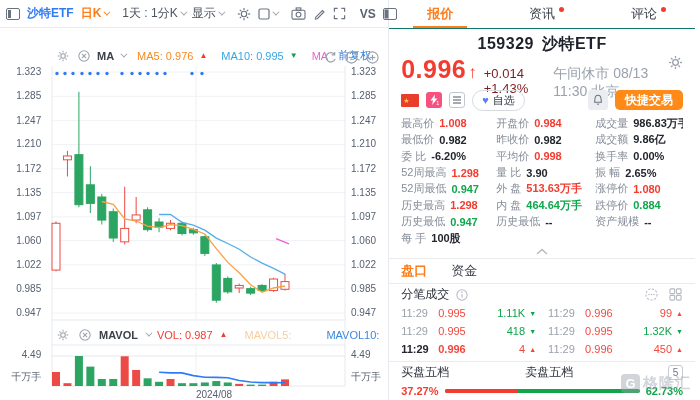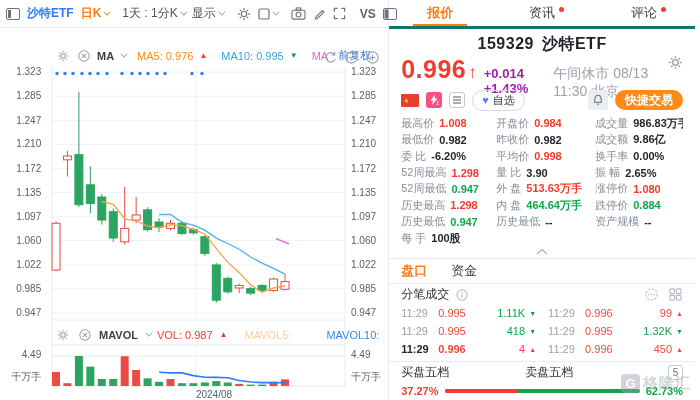--- a/index.html
+++ b/index.html
@@ -42,50 +42,50 @@
 
   .axis-label { position:absolute; font-size:10px; color:#566070; line-height:10px; }
   #y-axis-left .axis-label { right:347px; }   
   #y-axis-right .axis-label { left:351px; }
   .vol-axis-lab { position:absolute; font-size:10px; color:#566070; z-index:3; }
   .x-axis-lab { position:absolute; top:389px; left:186px; width:56px; text-align:center;
                 font-size:10px; color:#566070; z-index:3; }
 
   
   .quote-panel { position:relative; width:308px; height:400px; background:#fff; display:flex; flex-direction:column; }
-  .q-tabs { height:30px; display:flex; border-bottom:3px solid #0f766e; }
+  .q-tabs { height:30px; display:flex; border-bottom:1px solid #0f766e; }
   .q-tab { flex:1; display:flex; align-items:center; justify-content:center; font-size:13px; color:#3c414b;
            position:relative; cursor:default; }
   .q-tab.active { color:#ff7c1a; font-weight:bold; }
   .q-tab.active::after { content:""; position:absolute; bottom:0; left:50%; transform:translateX(-50%);
                          width:54px; height:2px; background:#ff7c1a; }
   .q-tab .dot { position:absolute; top:7px; margin-left:38px; width:5px; height:5px; border-radius:50%; background:#f43b30; }
 
   .q-header { padding:5px 12px 0 12px; }
   .q-title-row { display:flex; align-items:center; height:22px;flex-direction:column; }
   .q-title { font-size:16px; font-weight:bold; color:#1d212a; letter-spacing:0.5px; }
   .q-title .name { margin-left:8px; }
   .q-gear { margin-left:auto; }
   .q-price-row { display:flex; align-items:baseline; height:27px; margin-top:1px; }
   .q-price { font-size:25px; font-weight:bold; color:#f43b30; line-height:25px; letter-spacing:0.5px; }
   .q-arrow { font-size:17px; font-weight:bold; color:#f43b30; margin-left:2px; }
-  .q-chg { font-size:13px; font-weight:bold; color:#a21caf; margin-left:7px; }
+  .q-chg { font-size:13px; font-weight:normal; color:#7f1d1d; margin-left:7px; }
   .q-status { margin-left:auto; font-size:14px; color:#9aa2ad; }
   .q-icons-row { display:flex; align-items:center; gap:7px; height:20px; margin-top:6px; }
   .flag { width:18px; height:13px; background:#e93d2e; border-radius:1px; color:#ffd12c; font-size:7px;
           line-height:13px; padding-left:2px; }
   .lv1 { width:16px; height:16px; border-radius:3px; background:#f7527f; display:flex; align-items:center; justify-content:center; }
   .doc-ic { width:16px; height:16px; border-radius:3px; border:1px solid #c2c8d2; display:flex; align-items:center; justify-content:center; }
   .watch-pill { display:flex; align-items:center; gap:4px; border:1px solid #d6dae0; border-radius:11px;
                 padding:2px 9px; font-size:11px; color:#30343c; }
   .heart { color:#5b7cfa; font-size:11px; }
   .bell-box { margin-left:auto; width:20px; height:20px; border-radius:3px; background:#ebedf0;
               display:flex; align-items:center; justify-content:center; }
   .quick-trade { background:#ff8a18; color:#fff; font-size:12px; font-weight:bold; border:none;
-                 border-radius:10px; padding:3px 10px; height:20px; line-height:14px; }
+                 border-radius:5px; padding:3px 10px; height:20px; line-height:14px; }
 
   .stats { margin:5px 12px 0 12px; }
   #stats-grid { display:grid; grid-template-columns:95px 99px 1fr; }
   .stat-cell { height:16.4px; display:flex; align-items:center; font-size:11px; white-space:nowrap; overflow:hidden; }
   .s-label { color:#868d99; margin-right:5px; }
   .s-val { font-weight:bold; }
   .s-red { color:#f43b30; } .s-green { color:#0ea74c; } .s-dark { color:#23262d; }
   .caret-row { height:10px; display:flex; justify-content:center; align-items:center; }
 
   .q-div { height:1px; background:#e9ebee; margin-top:2px; }

